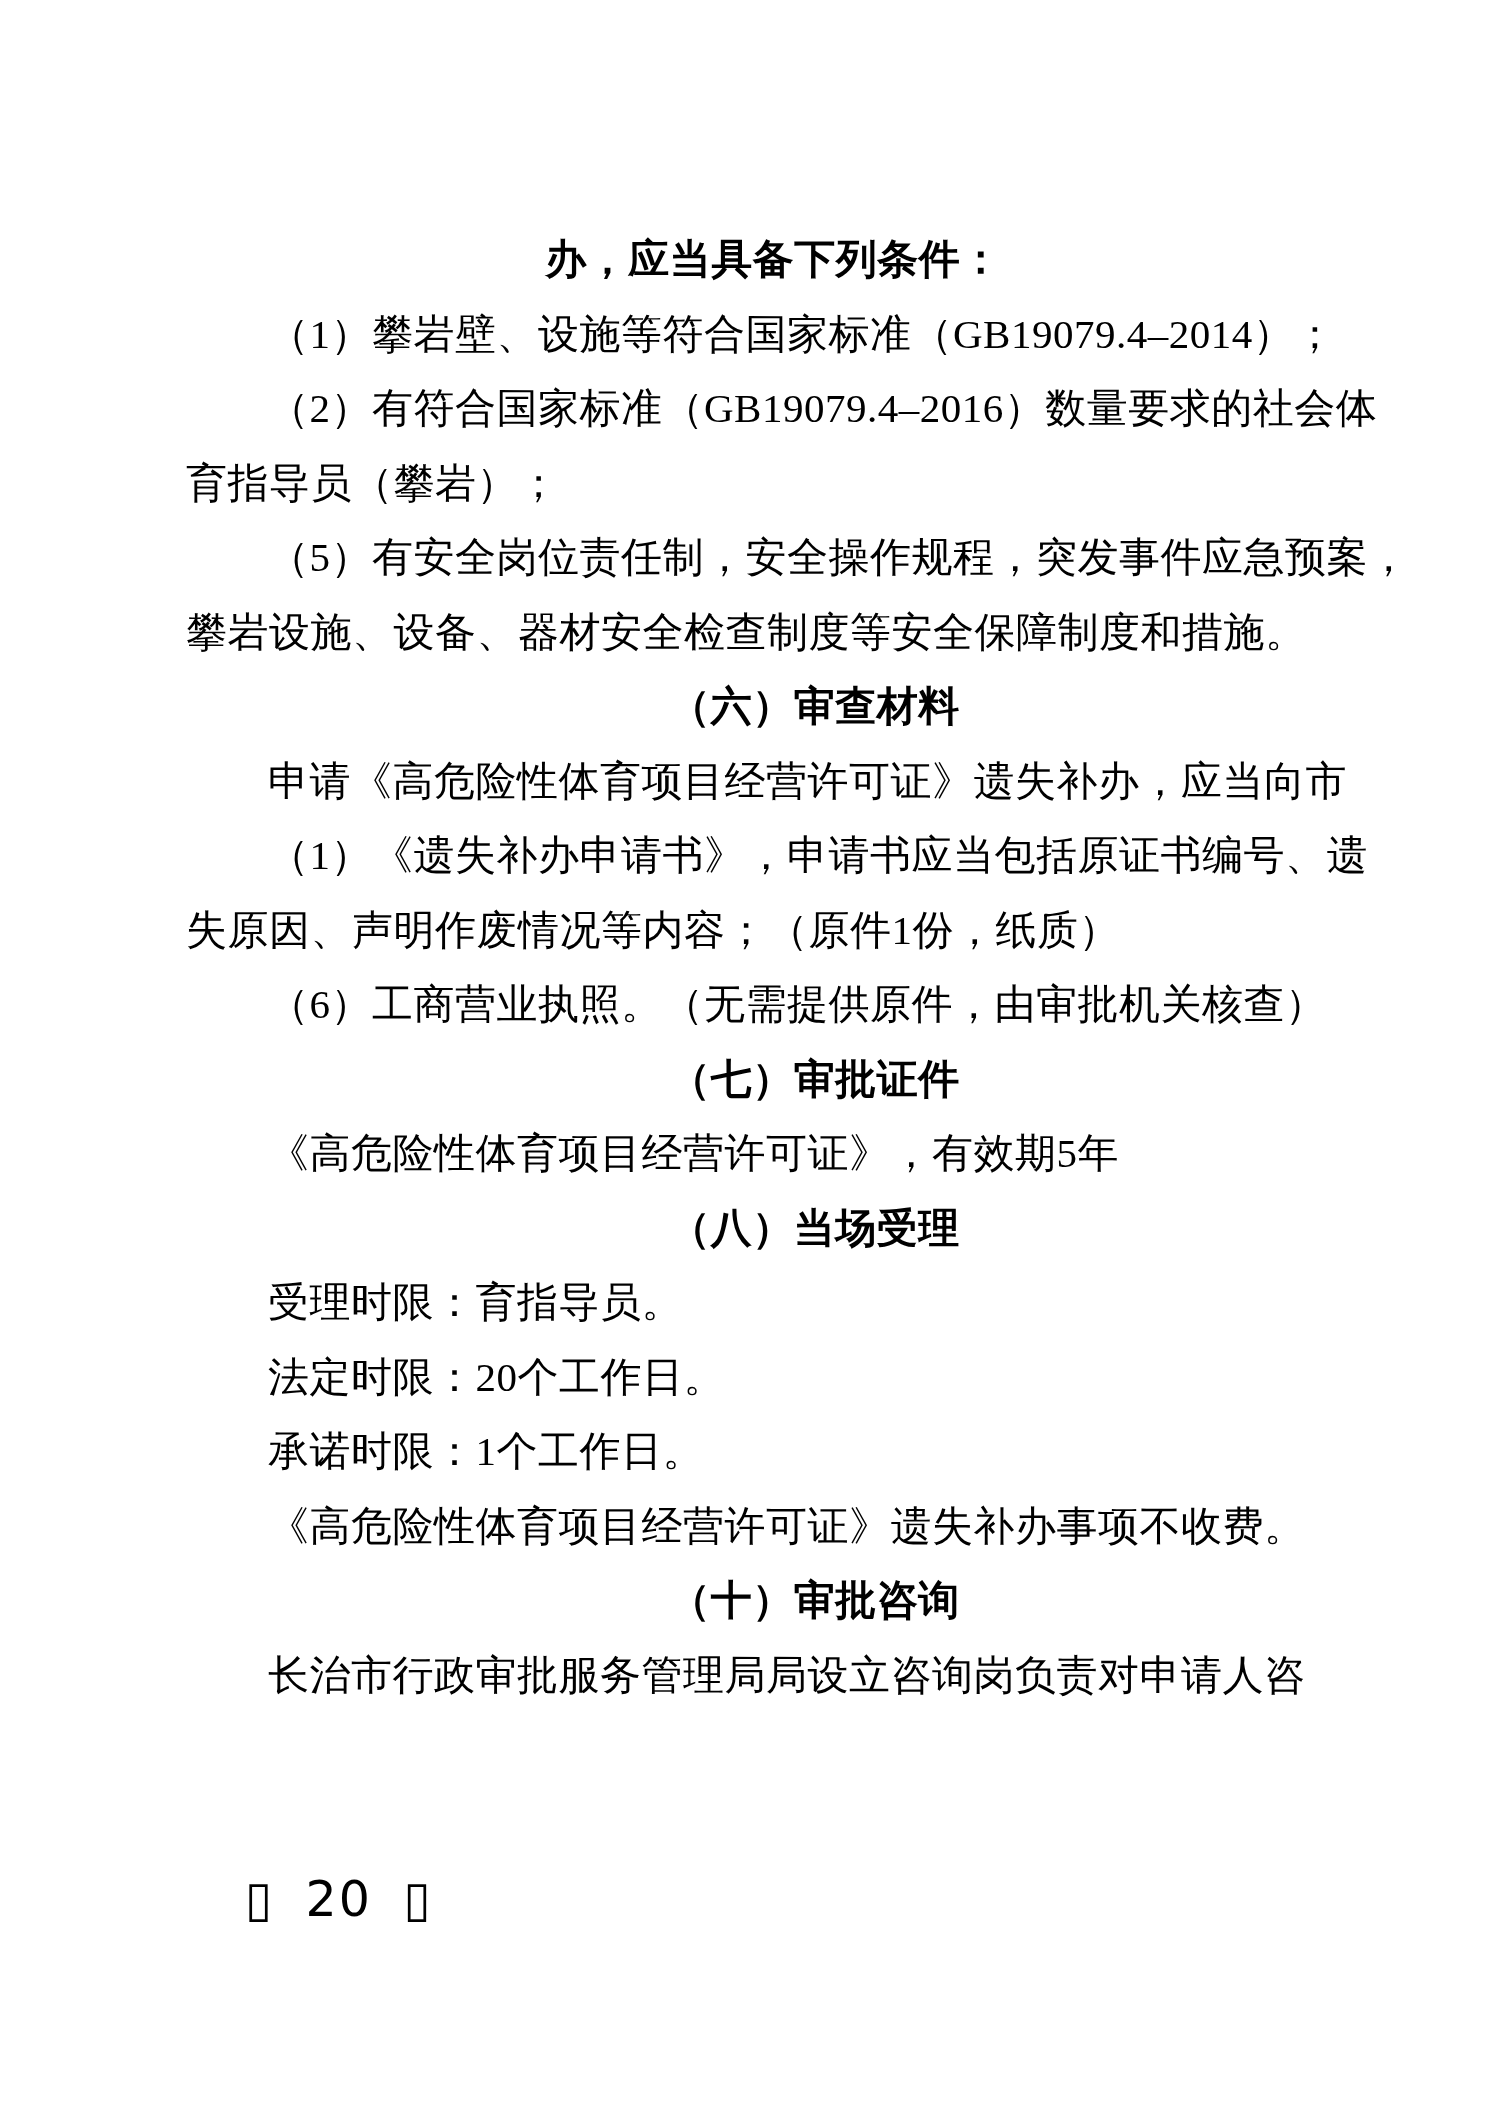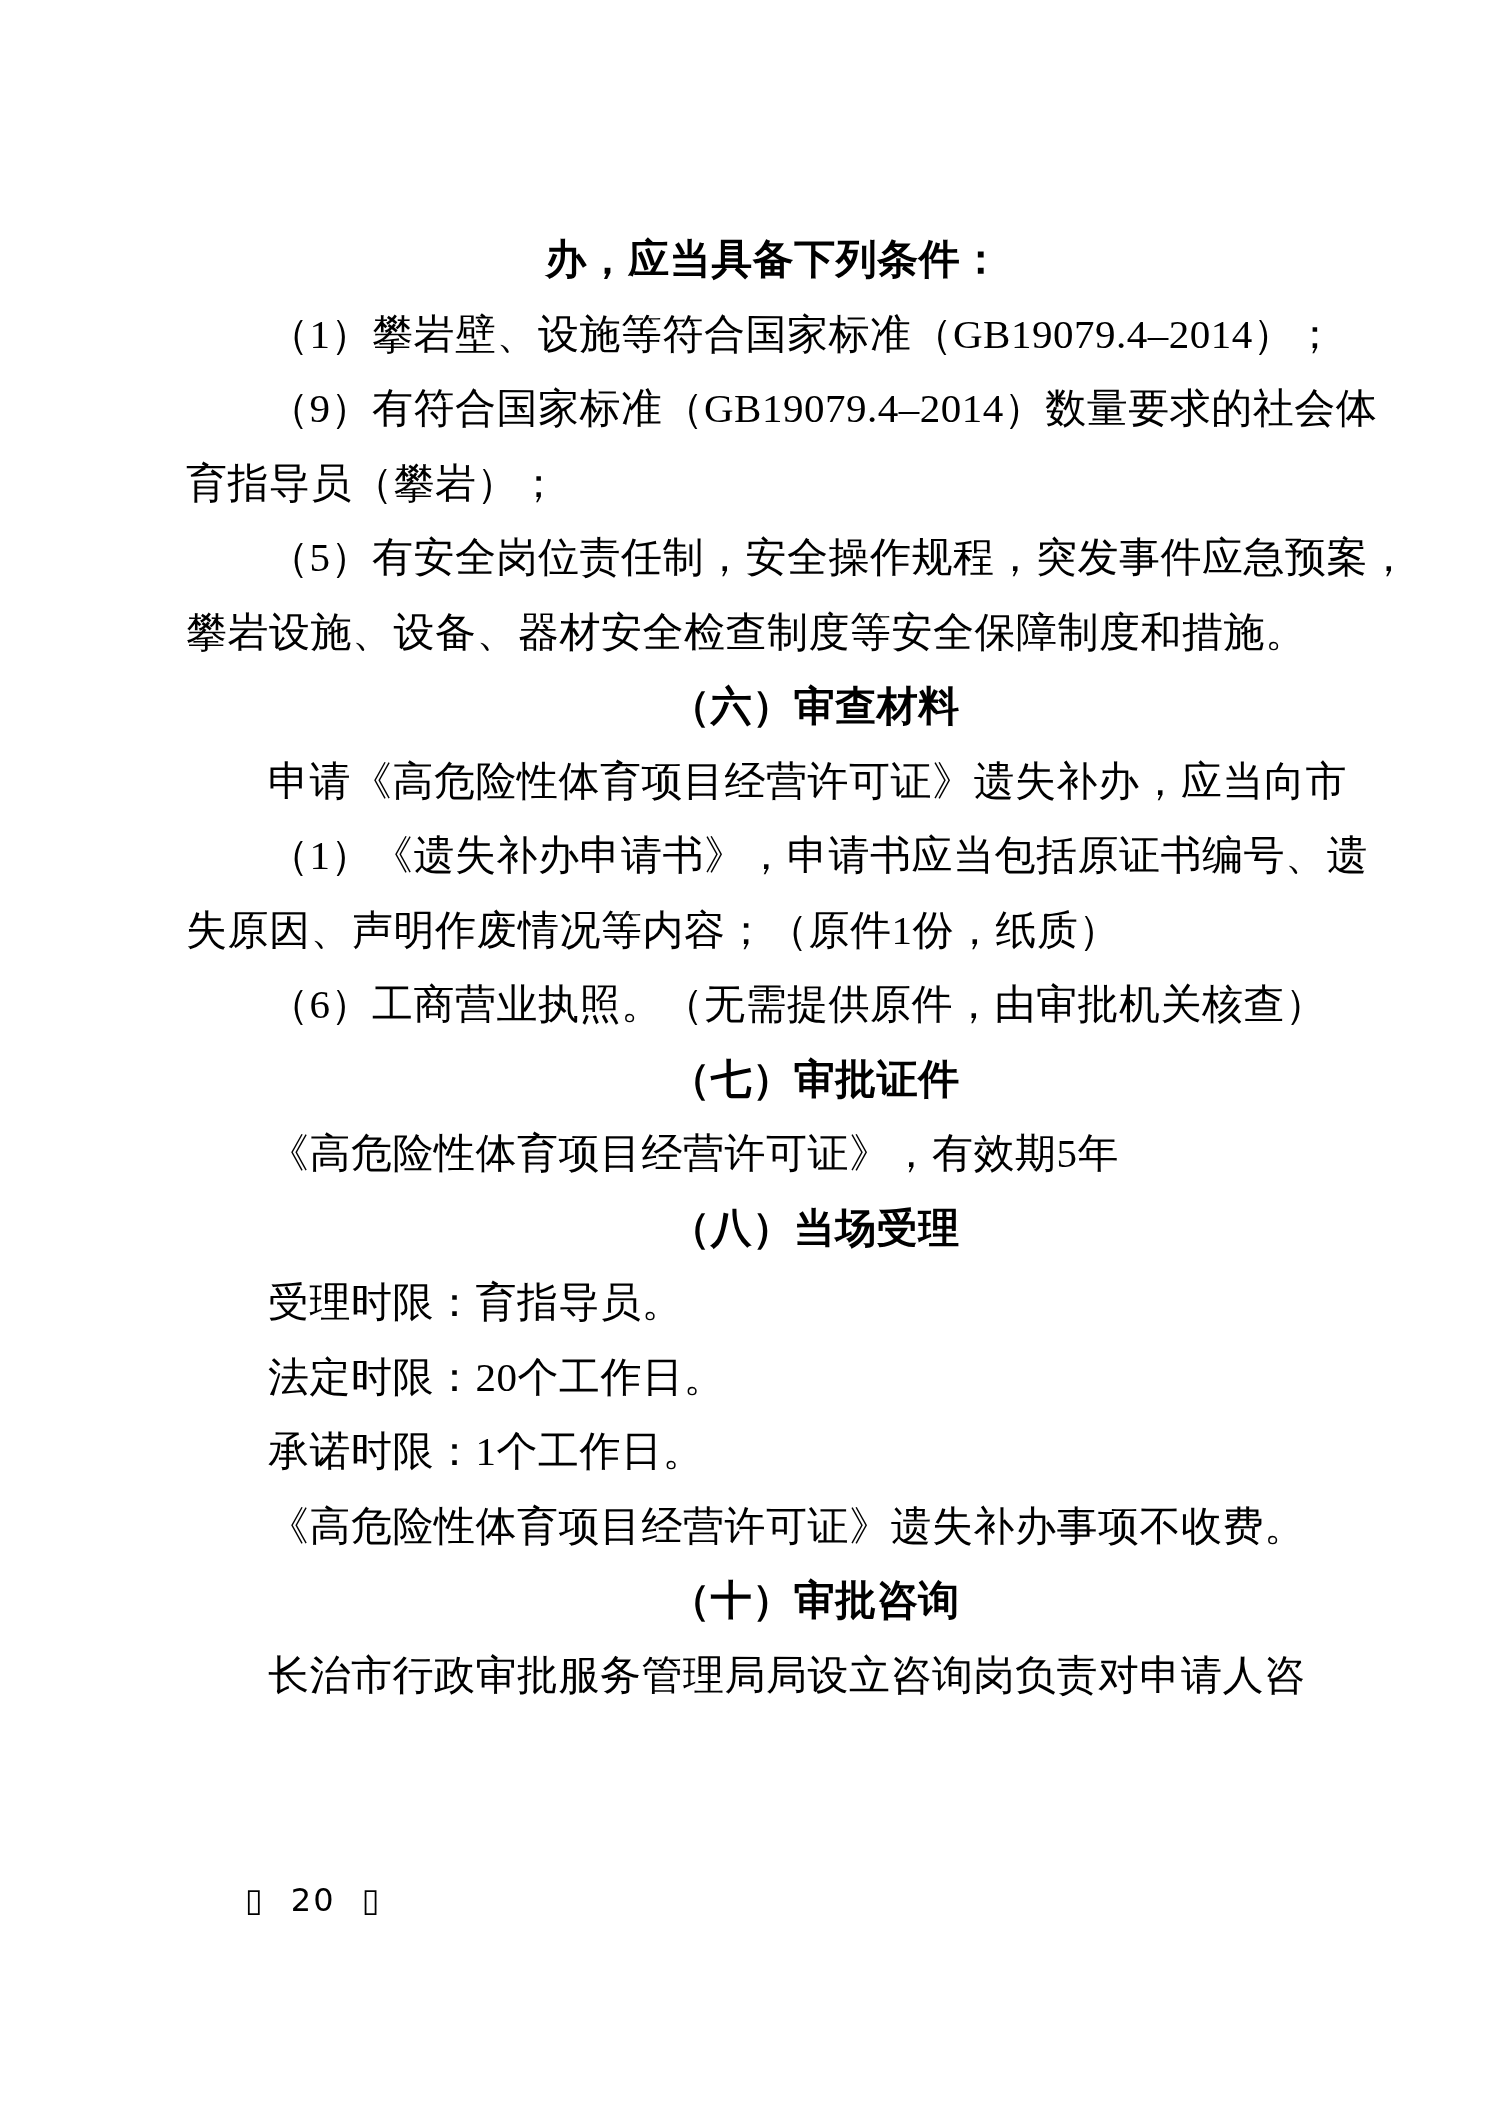--- a/index.html
+++ b/index.html
@@ -34,40 +34,40 @@
     text-indent: 2em;
   }
   .bold {
     font-weight: 700;
     text-align: center;
   }
   .footer {
     position: absolute;
     left: 238px;
     top: 1878px;
-    font-size: 32px;
+    font-size: 49px;
     line-height: 44px;
     font-family: "DejaVu Sans", sans-serif;
     letter-spacing: 2px;
   }
   .footer span {
     margin: 0 7px;
   }
   .missing-glyph {
     font-family: "DejaVu Sans", sans-serif;
   }
 </style>
 </head>
 <body>
 
 <div class="page">
   <div class="content">
     <p class="line bold">办，应当具备下列条件：</p>
     <p class="line indent">（1）攀岩壁、设施等符合国家标准（GB19079.4–2014）；</p>
-    <p class="line indent">（9）有符合国家标准（GB19079.4–2014）数量要求的社会体</p>
+    <p class="line indent">（2）有符合国家标准（GB19079.4–2016）数量要求的社会体</p>
     <p class="line">育指导员（攀岩）；</p>
     <p class="line indent">（5）有安全岗位责任制，安全操作规程，突发事件应急预案，</p>
     <p class="line">攀岩设施、设备、器材安全检查制度等安全保障制度和措施。</p>
     <p class="line indent bold">（六）审查材料</p>
     <p class="line indent">申请《高危险性体育项目经营许可证》遗失补办，应当向市</p>
     <p class="line indent">（1）《遗失补办申请书》，申请书应当包括原证书编号、遗</p>
     <p class="line">失原因、声明作废情况等内容；（原件1份，纸质）</p>
     <p class="line indent">（6）工商营业执照。（无需提供原件，由审批机关核查）</p>
     <p class="line indent bold">（七）审批证件</p>
     <p class="line indent">《高危险性体育项目经营许可证》，有效期5年</p>

